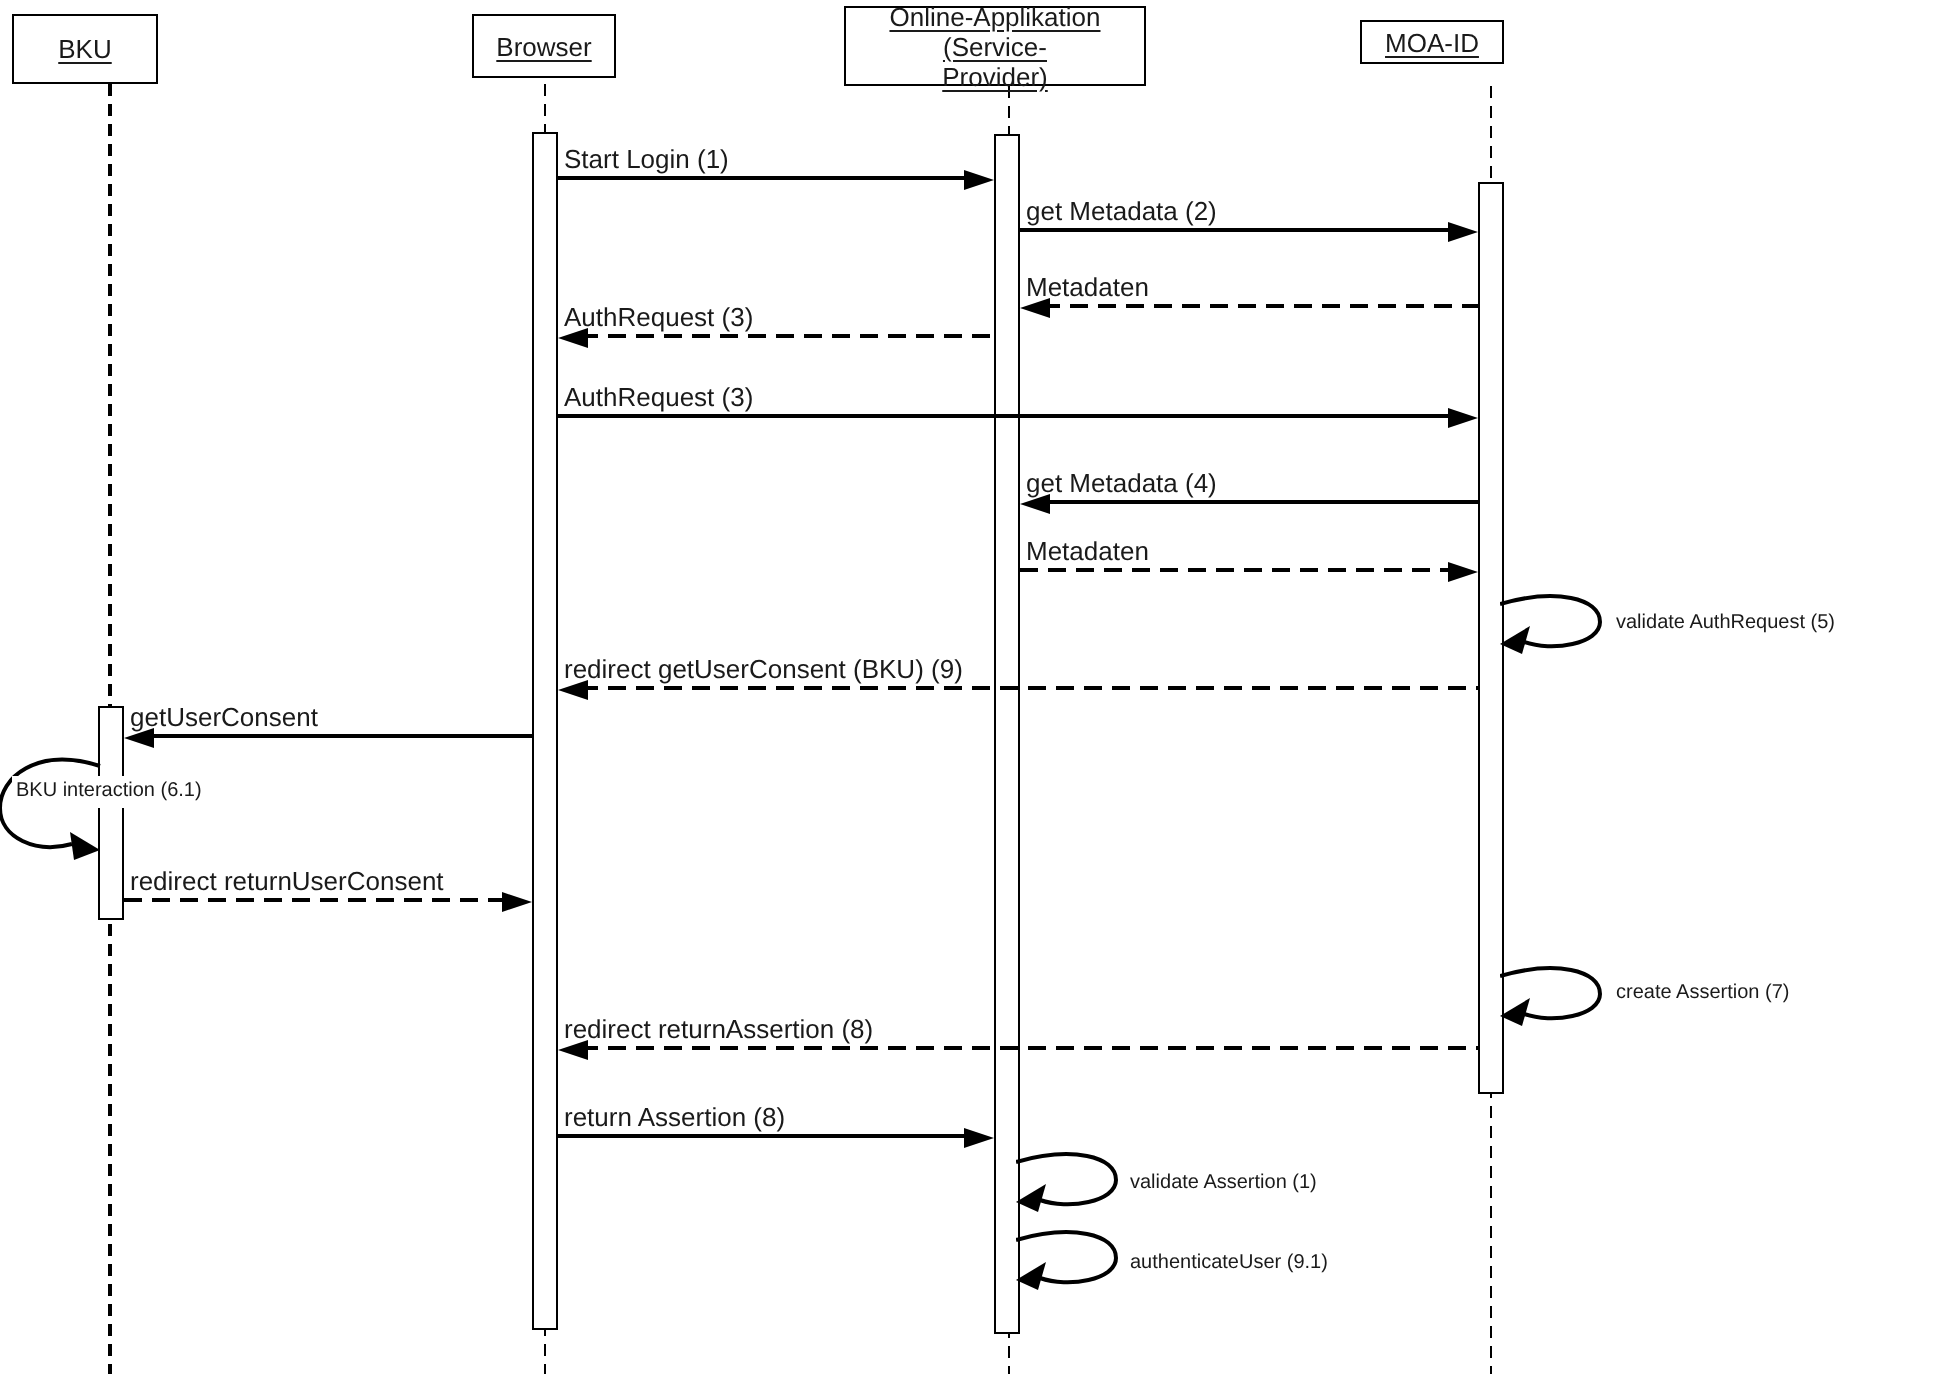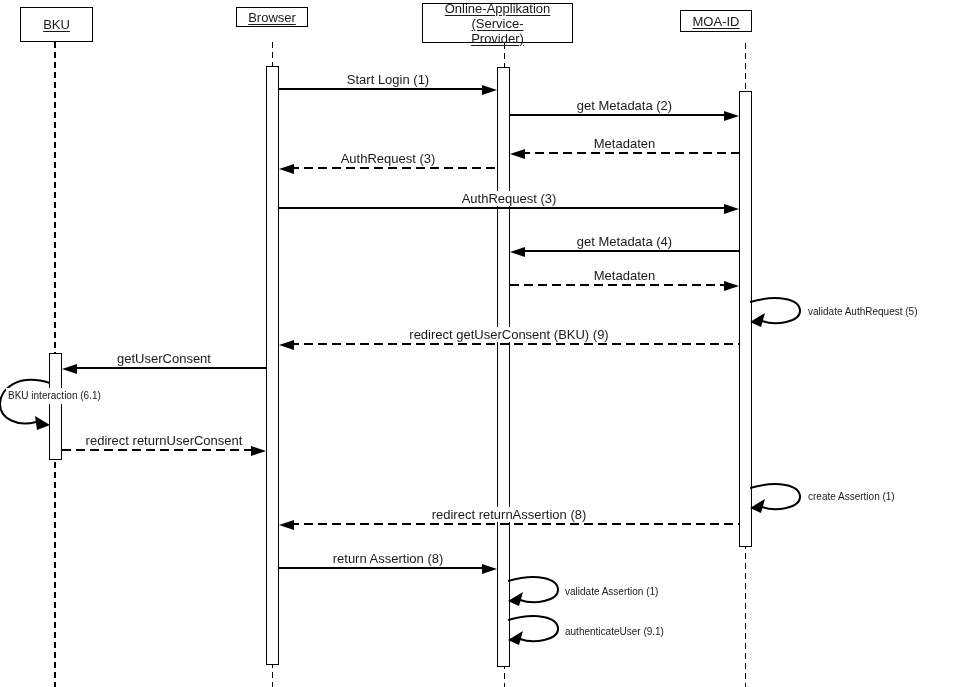--- a/index.html
+++ b/index.html
@@ -28,21 +28,21 @@
   .msg .line{position:absolute;bottom:0;left:0;right:0;height:2px;background:#000;}
   .msg.dashed .line{
     background:repeating-linear-gradient(90deg,#000 0 9px,transparent 9px 14px);
   }
   .msg.to-right .line{right:11px;}
   .msg.to-left  .line{left:11px;}
   .arr{position:absolute;width:0;height:0;bottom:-4.5px;
        border-top:5.5px solid transparent;border-bottom:5.5px solid transparent;}
   .arr.r{right:0;border-left:15px solid #000;}
   .arr.l{left:0;border-right:15px solid #000;}
-  .msg .lbl{position:absolute;left:0;right:0;bottom:3px;text-align:center;
+  .msg .lbl{position:absolute;left:0;right:0;bottom:3px;
             font-size:13px;line-height:15px;white-space:nowrap;}
   .msg .lbl span{background:#fff;padding:0 3px;}
   
   .loop{position:absolute;z-index:3;}
   .looplbl{position:absolute;z-index:5;font-size:10px;line-height:16px;white-space:nowrap;
            background:#fff;padding:0 2px;}
 </style>
 </head>
 <body>
 
@@ -51,24 +51,24 @@
   <div class="lifeline" style="left:54.3px;top:42px;height:645px"></div>
   <div class="lifeline" style="left:271.5px;top:42px;height:645px"></div>
   <div class="lifeline" style="left:503.5px;top:43px;height:644px"></div>
   <div class="lifeline" style="left:744.5px;top:43px;height:644px"></div>
 
   <div class="activation" style="left:49px;top:353px;height:107px"></div>
   <div class="activation" style="left:266px;top:66px;height:599px"></div>
   <div class="activation" style="left:497px;top:67px;height:600px"></div>
   <div class="activation" style="left:739px;top:91px;height:456px"></div>
 
-  <div class="actor" style="left:20px;top:7px;width:73px;height:35px">
+  <div class="actor" style="left:6px;top:7px;width:73px;height:35px">
     <span class="aline">BKU</span>
   </div>
-  <div class="actor" style="left:236px;top:7px;width:72px;height:20px">
+  <div class="actor" style="left:236px;top:7px;width:72px;height:32px">
     <span class="aline">Browser</span>
   </div>
   <div class="actor" style="left:422px;top:3px;width:151px;height:40px">
     <span>
       <span class="aline">Online-Applikation (Service-</span>
       <span class="aline">Provider)</span>
     </span>
   </div>
   <div class="actor" style="left:680px;top:10px;width:72px;height:22px">
     <span class="aline">MOA-ID</span>
@@ -156,21 +156,21 @@
   <svg class="loop" style="left:-2px;top:377px" width="53" height="54" viewBox="0 0 53 54">
     <path d="M52,6 C20,-4 2,12 2,27 C2,42 20,50 38,45" fill="none" stroke="#000" stroke-width="2"></path>
     <polygon points="52,48 37,39 39,53" fill="#000"></polygon>
   </svg>
   <div class="looplbl" style="left:6px;top:388px">BKU interaction (6.1)</div>
 
   <svg class="loop" style="left:750px;top:482px" width="54" height="32" viewBox="0 0 54 32">
     <path d="M0,6 C28,-2 50,3 50,15 C50,26 26,30 12,25" fill="none" stroke="#000" stroke-width="2"></path>
     <polygon points="0,26 15,17 11,31" fill="#000"></polygon>
   </svg>
-  <div class="looplbl" style="left:806px;top:489px">create Assertion (1)</div>
+  <div class="looplbl" style="left:806px;top:489px">create Assertion (7)</div>
 
   <svg class="loop" style="left:508px;top:575px" width="54" height="32" viewBox="0 0 54 32">
     <path d="M0,6 C28,-2 50,3 50,15 C50,26 26,30 12,25" fill="none" stroke="#000" stroke-width="2"></path>
     <polygon points="0,26 15,17 11,31" fill="#000"></polygon>
   </svg>
   <div class="looplbl" style="left:563px;top:584px">validate Assertion (1)</div>
 
   <svg class="loop" style="left:508px;top:614px" width="54" height="32" viewBox="0 0 54 32">
     <path d="M0,6 C28,-2 50,3 50,15 C50,26 26,30 12,25" fill="none" stroke="#000" stroke-width="2"></path>
     <polygon points="0,26 15,17 11,31" fill="#000"></polygon>

